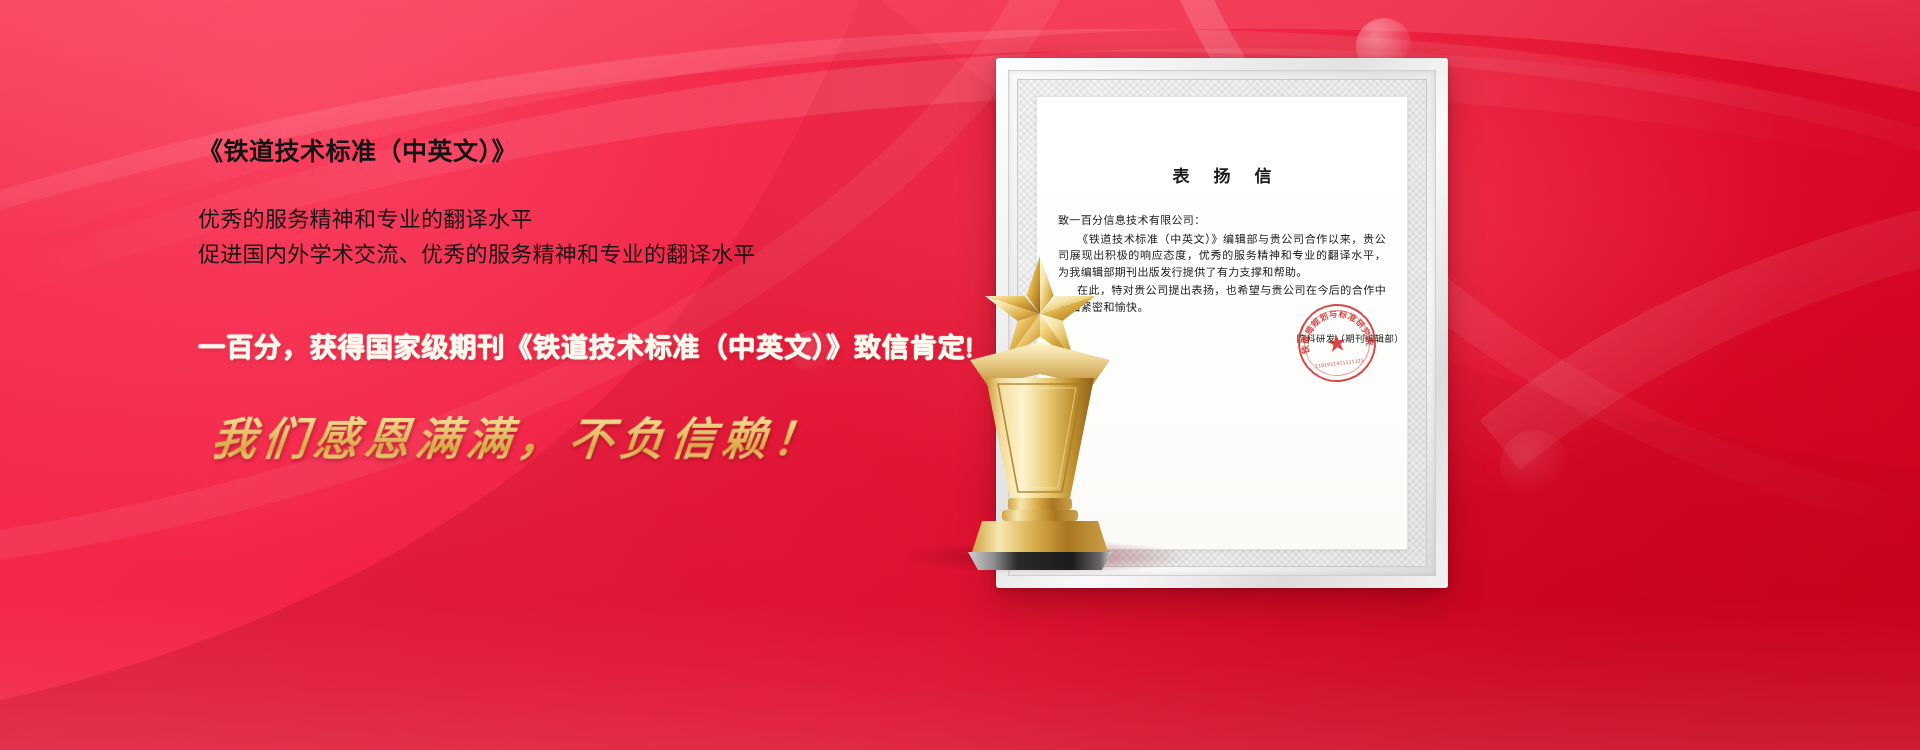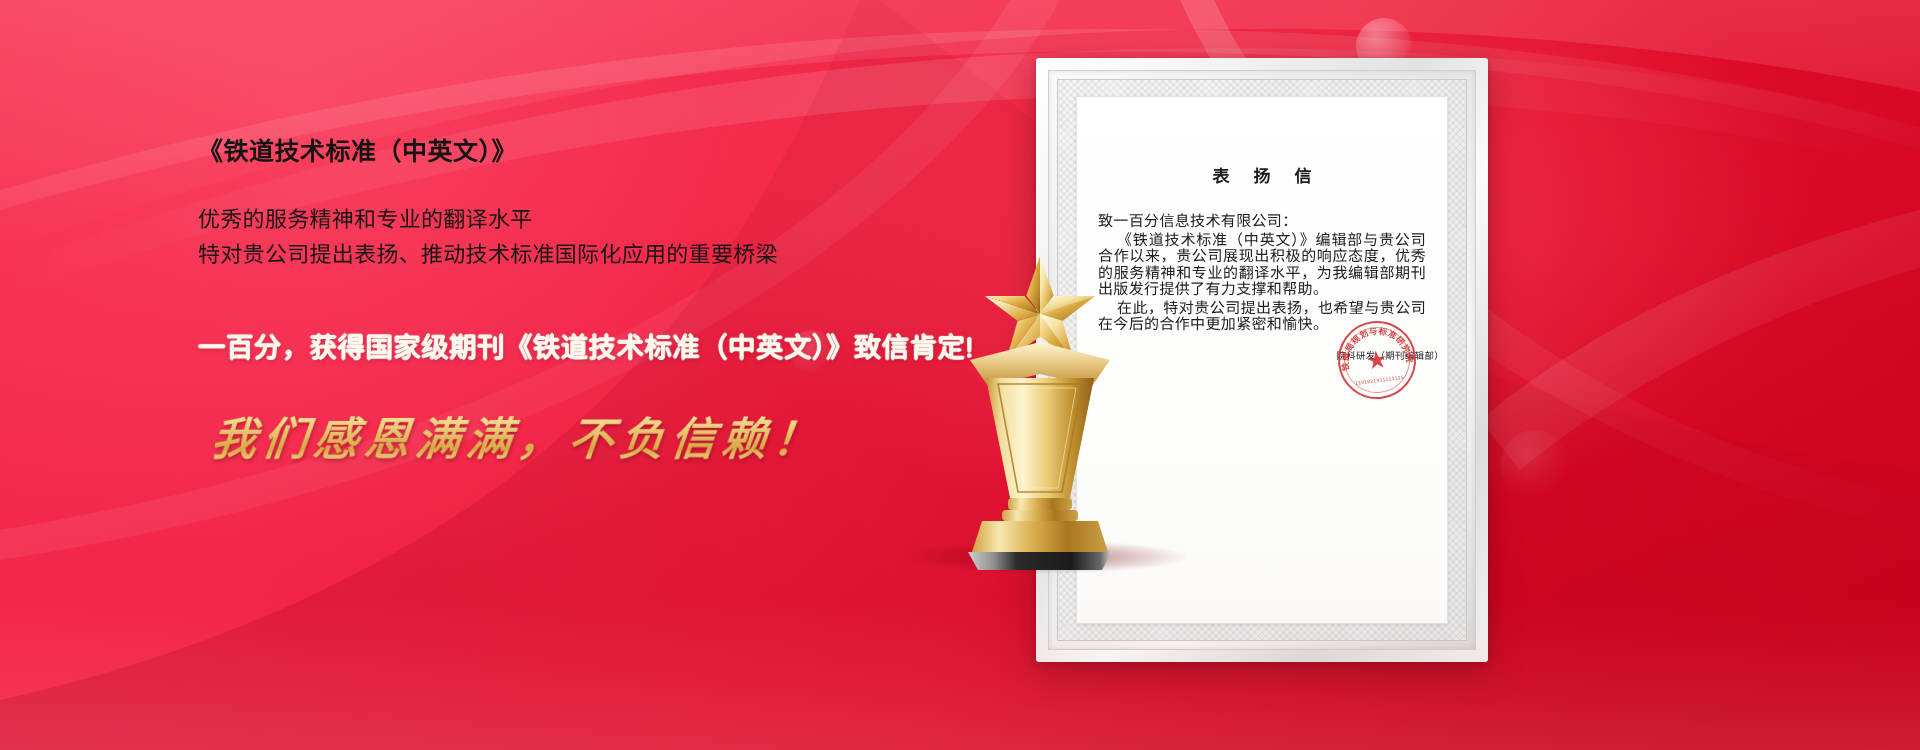--- a/index.html
+++ b/index.html
@@ -55,21 +55,21 @@
     font-size:45px;font-weight:700;font-style:italic;
     letter-spacing:6px;white-space:nowrap;
     background:linear-gradient(180deg,#fdf0bf 2%,#f3d98c 26%,#e3bb63 52%,#d8a845 70%,#f0d489 92%);
     -webkit-background-clip:text;background-clip:text;color:transparent;
     -webkit-text-fill-color:transparent;
     filter:drop-shadow(1px 2px 2px rgba(110,0,12,.45));
     transform:skewX(-6deg);
   }
 
   
-  .cert-wrap{position:absolute;left:1036px;top:58px;width:452px;height:604px;border-radius:22px;}
+  .cert-wrap{position:absolute;left:996px;top:58px;width:452px;height:530px;border-radius:22px;}
   .cert-frame{
     position:absolute;inset:0;border-radius:3px;
     background:linear-gradient(128deg,#ffffff 0%,#f3f3f3 20%,#e2e2e2 42%,#fbfbfb 58%,#dcdcdc 80%,#f2f2f2 100%);
     box-shadow:0 12px 34px rgba(90,0,10,.38), 0 2px 6px rgba(80,0,8,.28);
     padding:15px;
   }
   .cert-bevel{
     position:absolute;inset:12px;
     background:linear-gradient(135deg,#fafafa,#e6e6e6 40%,#f7f7f7 70%,#d9d9d9);
     box-shadow:inset 0 0 0 1px #cfcfcf, inset 0 0 6px rgba(0,0,0,.12);
@@ -91,21 +91,21 @@
   .cert-title{
     text-align:center;margin:66px 0 0 0;
     font-family:"DejaVu Serif","Liberation Serif",serif;
     font-size:17px;font-weight:700;letter-spacing:9px;color:#1b1b1b;
     text-indent:9px;
   }
   .cert-body{margin:26px 22px 0 22px;}
   .cert-body p{
     margin:0 0 2px 0;
     font-family:"DejaVu Serif","Liberation Serif",serif;
-    font-size:15px;line-height:16.5px;color:#202020;letter-spacing:.35px;
+    font-size:11px;line-height:16.5px;color:#202020;letter-spacing:.35px;
     text-align:justify;
   }
   .cert-body p.indent{text-indent:19px;}
   .cert-sign{margin:14px 4px 0 0;text-align:right;position:relative;}
   .cert-sign div{
     font-family:"DejaVu Serif","Liberation Serif",serif;
     font-size:9.4px;line-height:17px;color:#1d1d1d;letter-spacing:.4px;
   }
   .cert-date{padding-right:16px;}
   
@@ -191,21 +191,21 @@
   <div class="bokeh b3"></div>
   <div class="bokeh b4"></div>
   <div class="bokeh b5"></div>
   <div class="bokeh b6"></div>
   <div class="bokeh b7"></div>
 
   <div class="copy">
     <h1 class="journal-title">《铁道技术标准（中英文）》</h1>
     <ul class="desc">
       <li>优秀的服务精神和专业的翻译水平</li>
-      <li>特对贵公司提出表扬、推动技术标准国际化应用的重要桥梁</li>
+      <li>促进国内外学术交流、优秀的服务精神和专业的翻译水平</li>
     </ul>
     <p class="headline">一百分，获得国家级期刊《铁道技术标准（中英文）》致信肯定!</p>
     <p class="calligraphy">我们感恩满满，不负信赖！</p>
   </div>
 
   <div class="cert-wrap">
     <div class="cert-frame"></div>
     <div class="cert-bevel"></div>
     <div class="cert-mat"></div>
     <div class="cert-paper">

